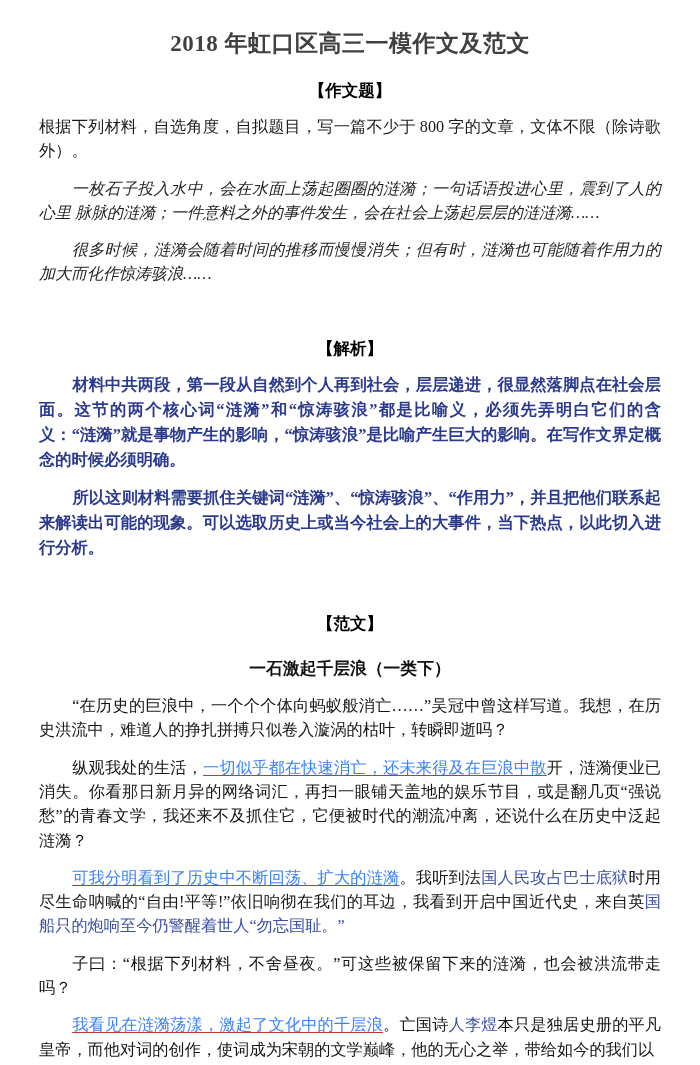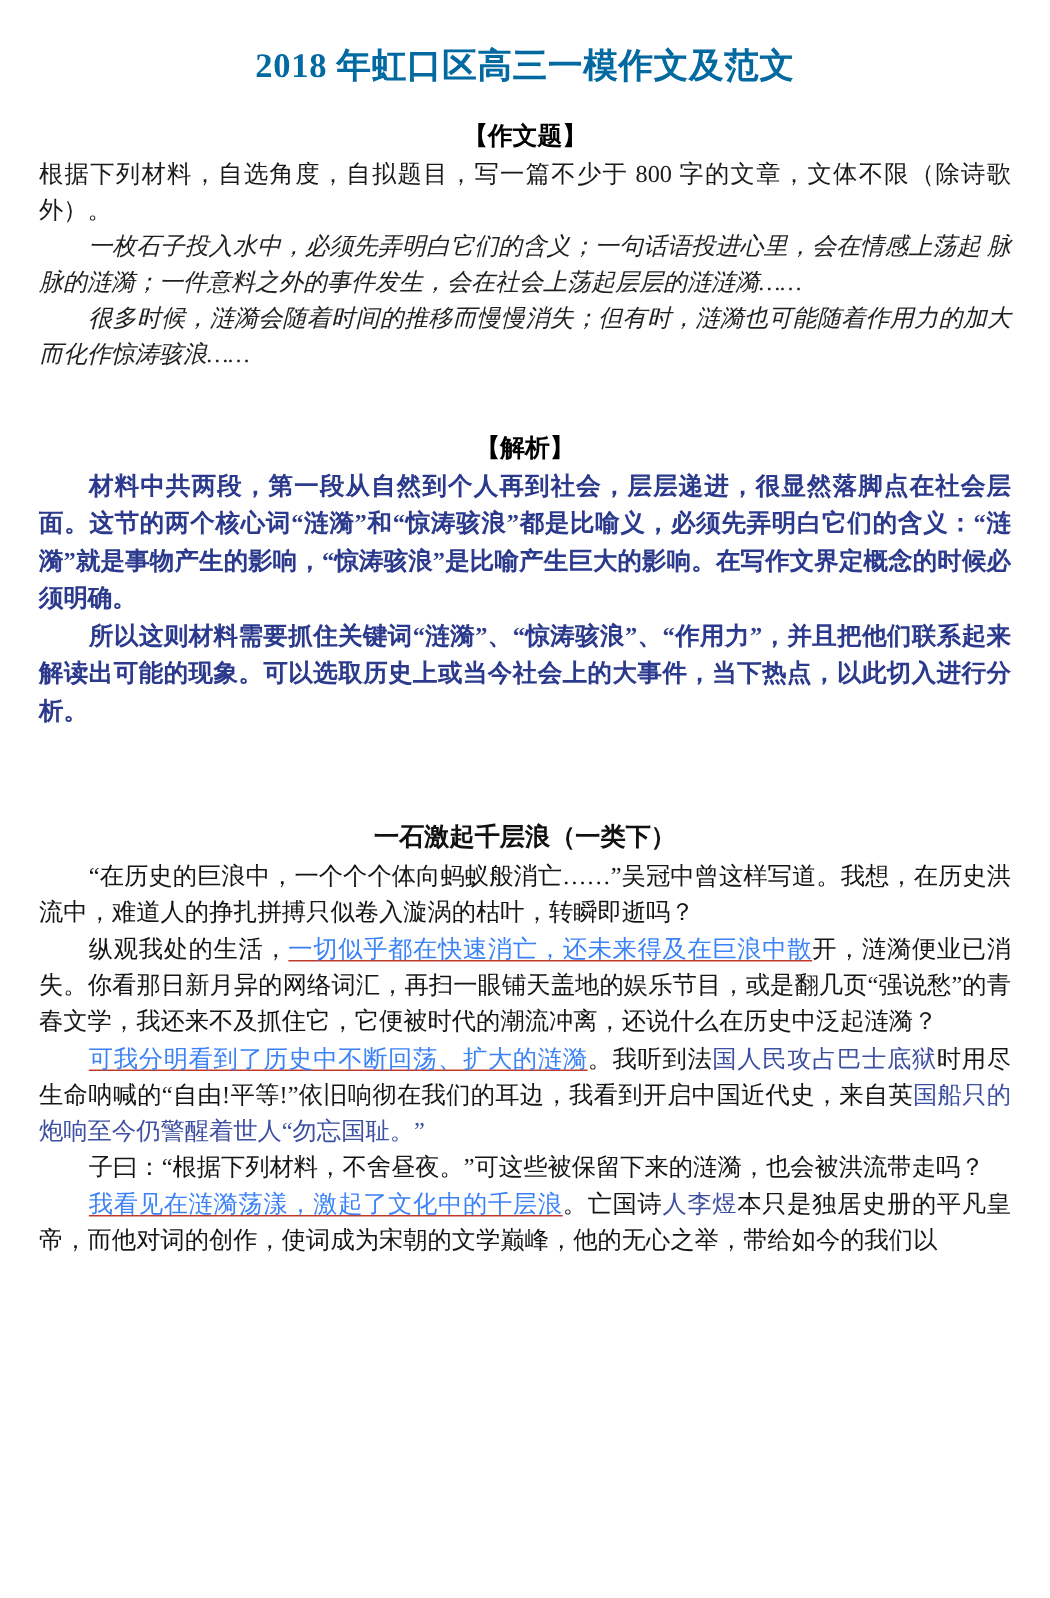--- a/index.html
+++ b/index.html
@@ -20,33 +20,33 @@
     box-sizing: border-box;
     padding: 18px 26px 0 26px;
     position: relative;
   }
   .doc-title {
     text-align: center;
     font-size: 23px;
     font-weight: bold;
     letter-spacing: 0.5px;
     margin: 10px 0 20px 0;
-    color: #0369a1;
+    color: #404040;
     font-family: "Liberation Serif", "DejaVu Serif", serif;
   }
   .section-heading {
     font-size: 16.5px;
     font-weight: bold;
     color: #000000;
     margin: 0 0 2px 0;
     line-height: 1.45;
     text-align: center;
   }
   p.para {
-    margin: 0;
+    margin: 13px;
     font-size: 16.2px;
     line-height: 1.47;
     text-align: justify;
     text-justify: inter-ideograph;
     word-break: break-all;
   }
   .indent {
     text-indent: 2.05em;
   }
   
@@ -98,36 +98,37 @@
 <body>
 
 <div class="page">
 
   <h1 class="doc-title">2018 年虹口区高三一模作文及范文</h1>
 
   <div>
     <div class="section-heading">【作文题】</div>
     <p class="para prompt-lead">根据下列材料，自选角度，自拟题目，写一篇不少于 800 字的文章，文体不限（除诗歌外）。</p>
     <div class="material">
-      <p class="para indent">一枚石子投入水中，必须先弄明白它们的含义；一句话语投进心里，会在情感上荡起 脉脉的涟漪；一件意料之外的事件发生，会在社会上荡起层层的涟涟漪……</p>
+      <p class="para indent">一枚石子投入水中，会在水面上荡起圈圈的涟漪；一句话语投进心里，震到了人的心里 脉脉的涟漪；一件意料之外的事件发生，会在社会上荡起层层的涟涟漪……</p>
       <p class="para indent">很多时候，涟漪会随着时间的推移而慢慢消失；但有时，涟漪也可能随着作用力的加大而化作惊涛骇浪……</p>
     </div>
   </div>
 
   <div class="spacer-lg"></div>
 
   <div class="analysis">
     <div class="section-heading">【解析】</div>
     <p class="para indent">材料中共两段，第一段从自然到个人再到社会，层层递进，很显然落脚点在社会层面。这节的两个核心词“涟漪”和“惊涛骇浪”都是比喻义，必须先弄明白它们的含义：“涟漪”就是事物产生的影响，“惊涛骇浪”是比喻产生巨大的影响。在写作文界定概念的时候必须明确。</p>
     <p class="para indent">所以这则材料需要抓住关键词“涟漪”、“惊涛骇浪”、“作用力”，并且把他们联系起来解读出可能的现象。可以选取历史上或当今社会上的大事件，当下热点，以此切入进行分析。</p>
   </div>
 
   <div class="spacer-lg"></div>
 
   <div class="essay">
+    <div class="section-heading">【范文】</div>
     <div class="essay-title">一石激起千层浪（一类下）</div>
     <div>
         <p class="para indent"><span>“在历史的巨浪中，一个个个体向蚂蚁般消亡……”吴冠中曾这样写道。我想，在历史洪流中，难道人的挣扎拼搏只似卷入漩涡的枯叶，转瞬即逝吗？</span></p>
         <p class="para indent"><span>纵观我处的生活，</span><span class="hl-red">一切似乎都在快速消亡，还未来得及在巨浪中散</span><span>开，涟漪便业已消失。你看那日新月异的网络词汇，再扫一眼铺天盖地的娱乐节目，或是翻几页“强说愁”的青春文学，我还来不及抓住它，它便被时代的潮流冲离，还说什么在历史中泛起涟漪？</span></p>
         <p class="para indent"><span class="hl-red">可我分明看到了历史中不断回荡、扩大的涟漪</span><span>。我听到法</span><span class="hl-blue">国人民攻占巴士底狱</span><span>时用尽生命呐喊的“自由!平等!”依旧响彻在我们的耳边，我看到开启中国近代史，来自英</span><span class="hl-blue">国船只的炮响至今仍警醒着世人“勿忘国耻。”</span></p>
         <p class="para indent"><span>子曰：“根据下列材料，不舍昼夜。”可这些被保留下来的涟漪，也会被洪流带走吗？</span></p>
         <p class="para indent"><span class="hl-red">我看见在涟漪荡漾，激起了文化中的千层浪</span><span>。亡国诗</span><span class="hl-blue">人李煜</span><span>本只是独居史册的平凡皇帝，而他对词的创作，使词成为宋朝的文学巅峰，他的无心之举，带给如今的我们以</span></p>
       </div>
   </div>
 

